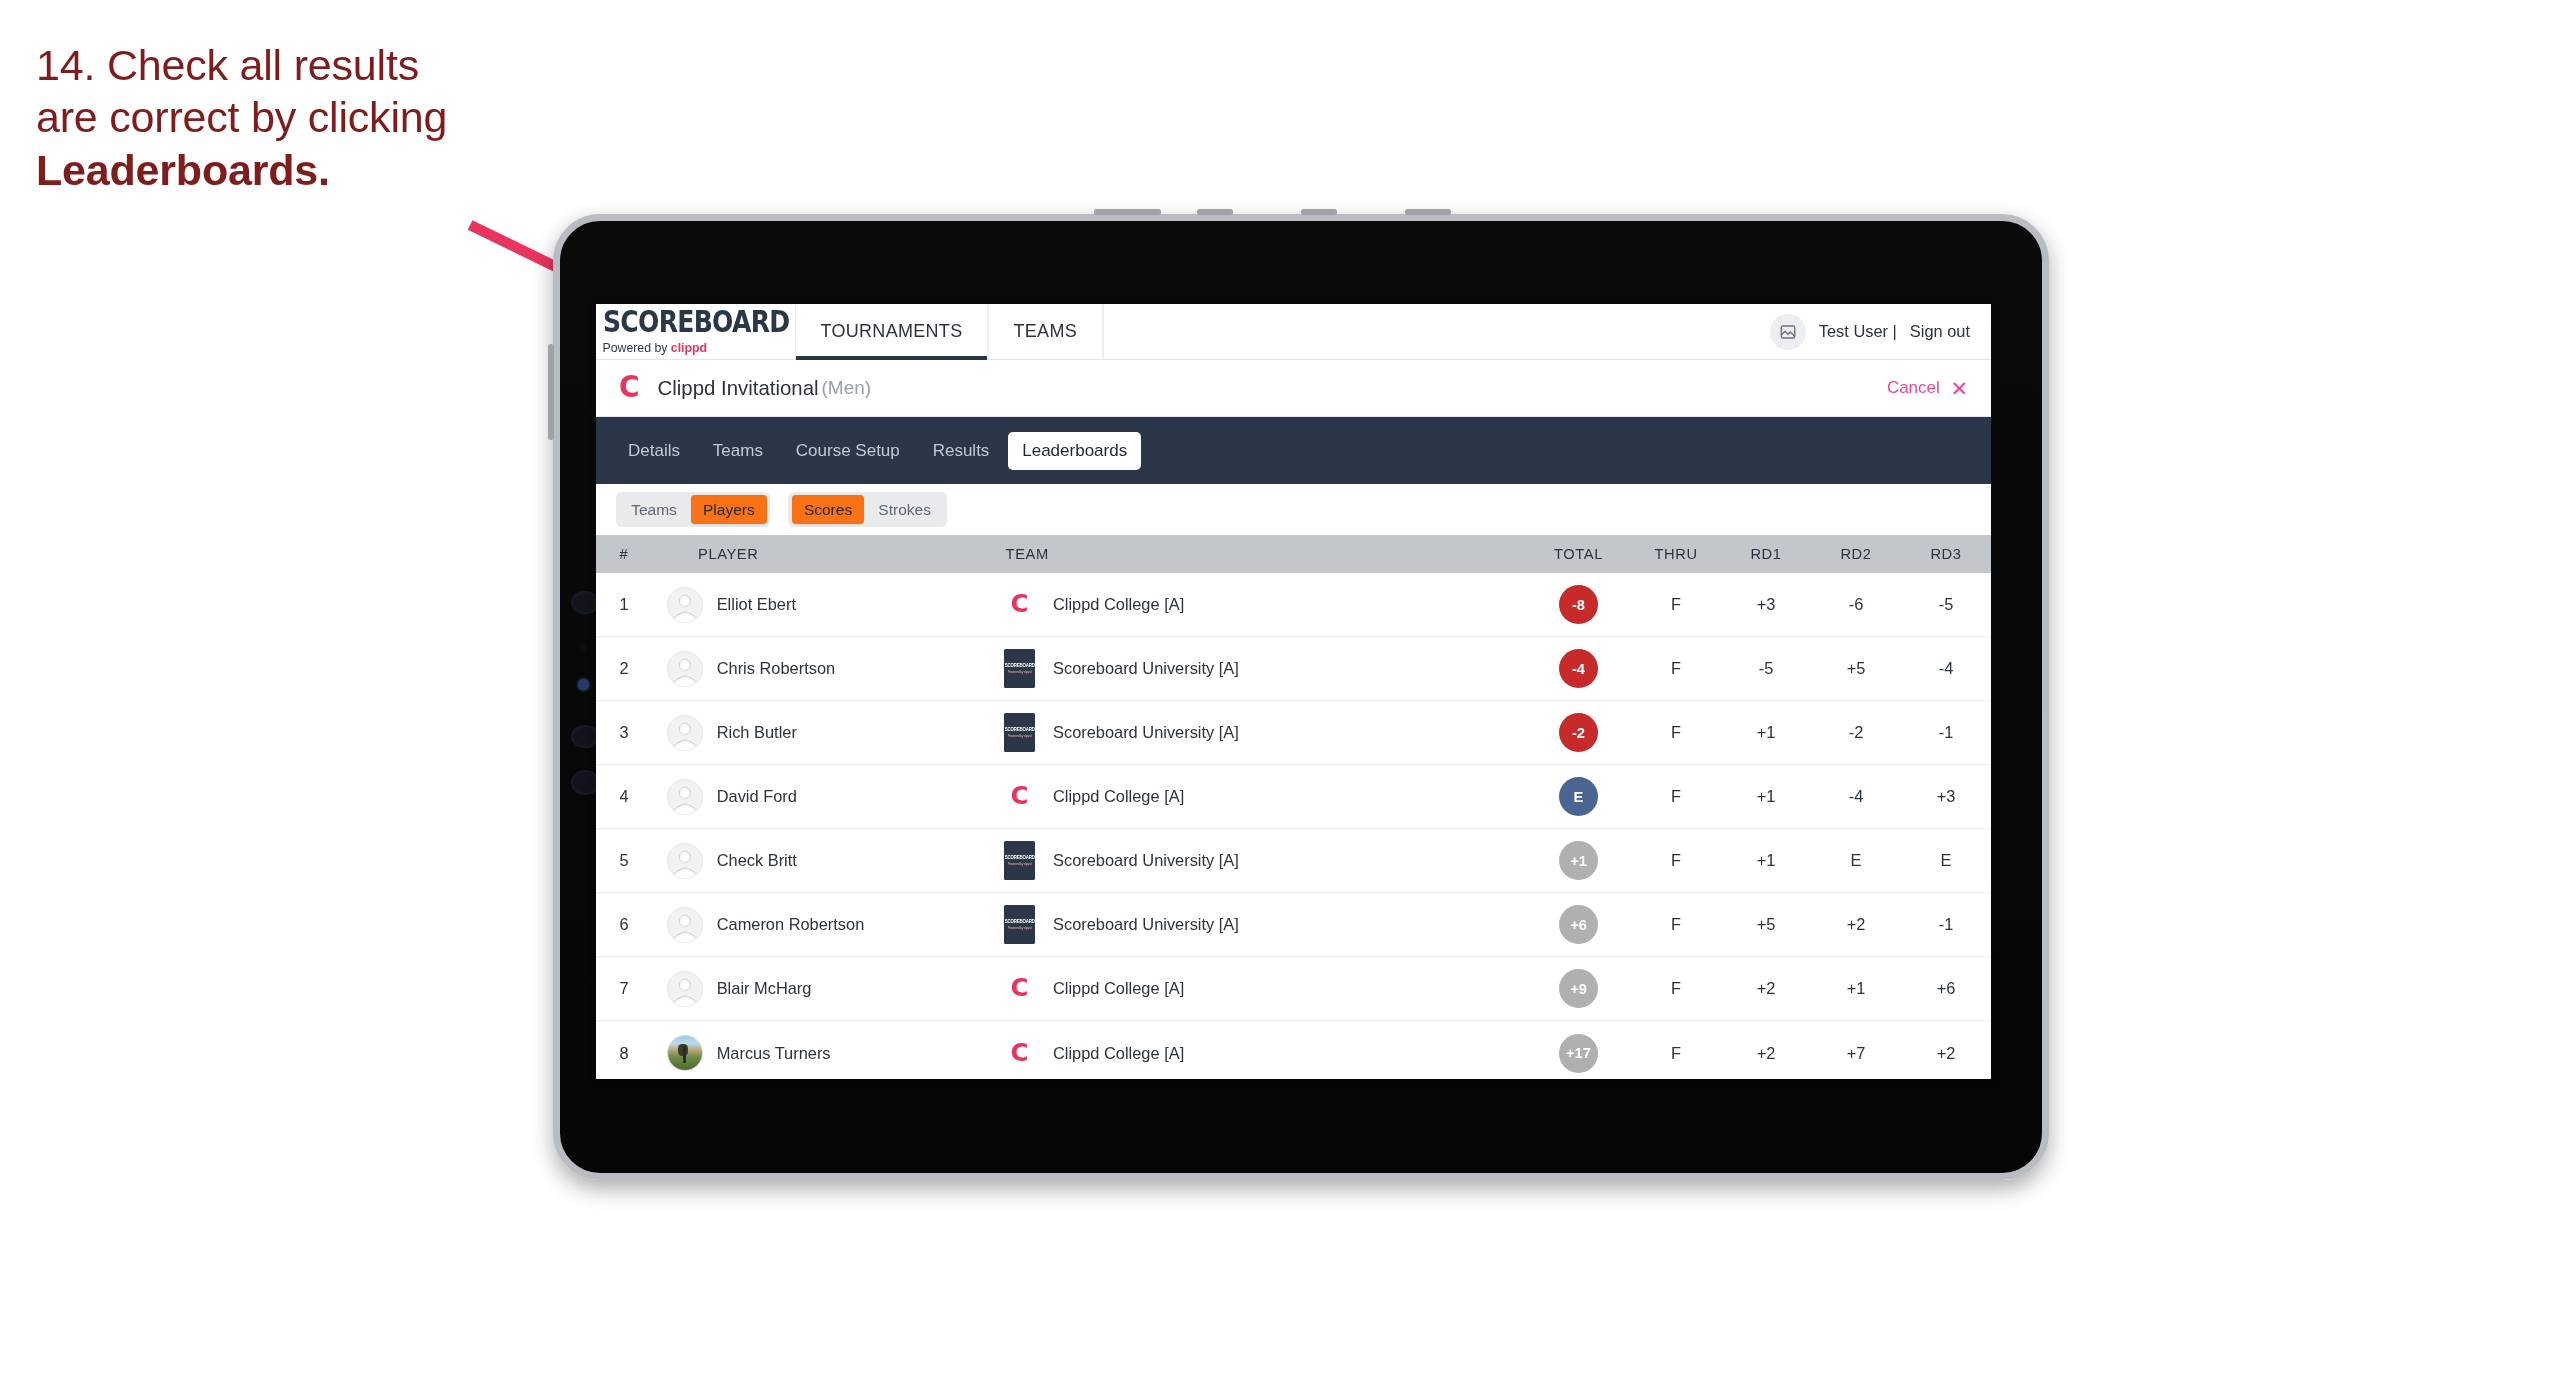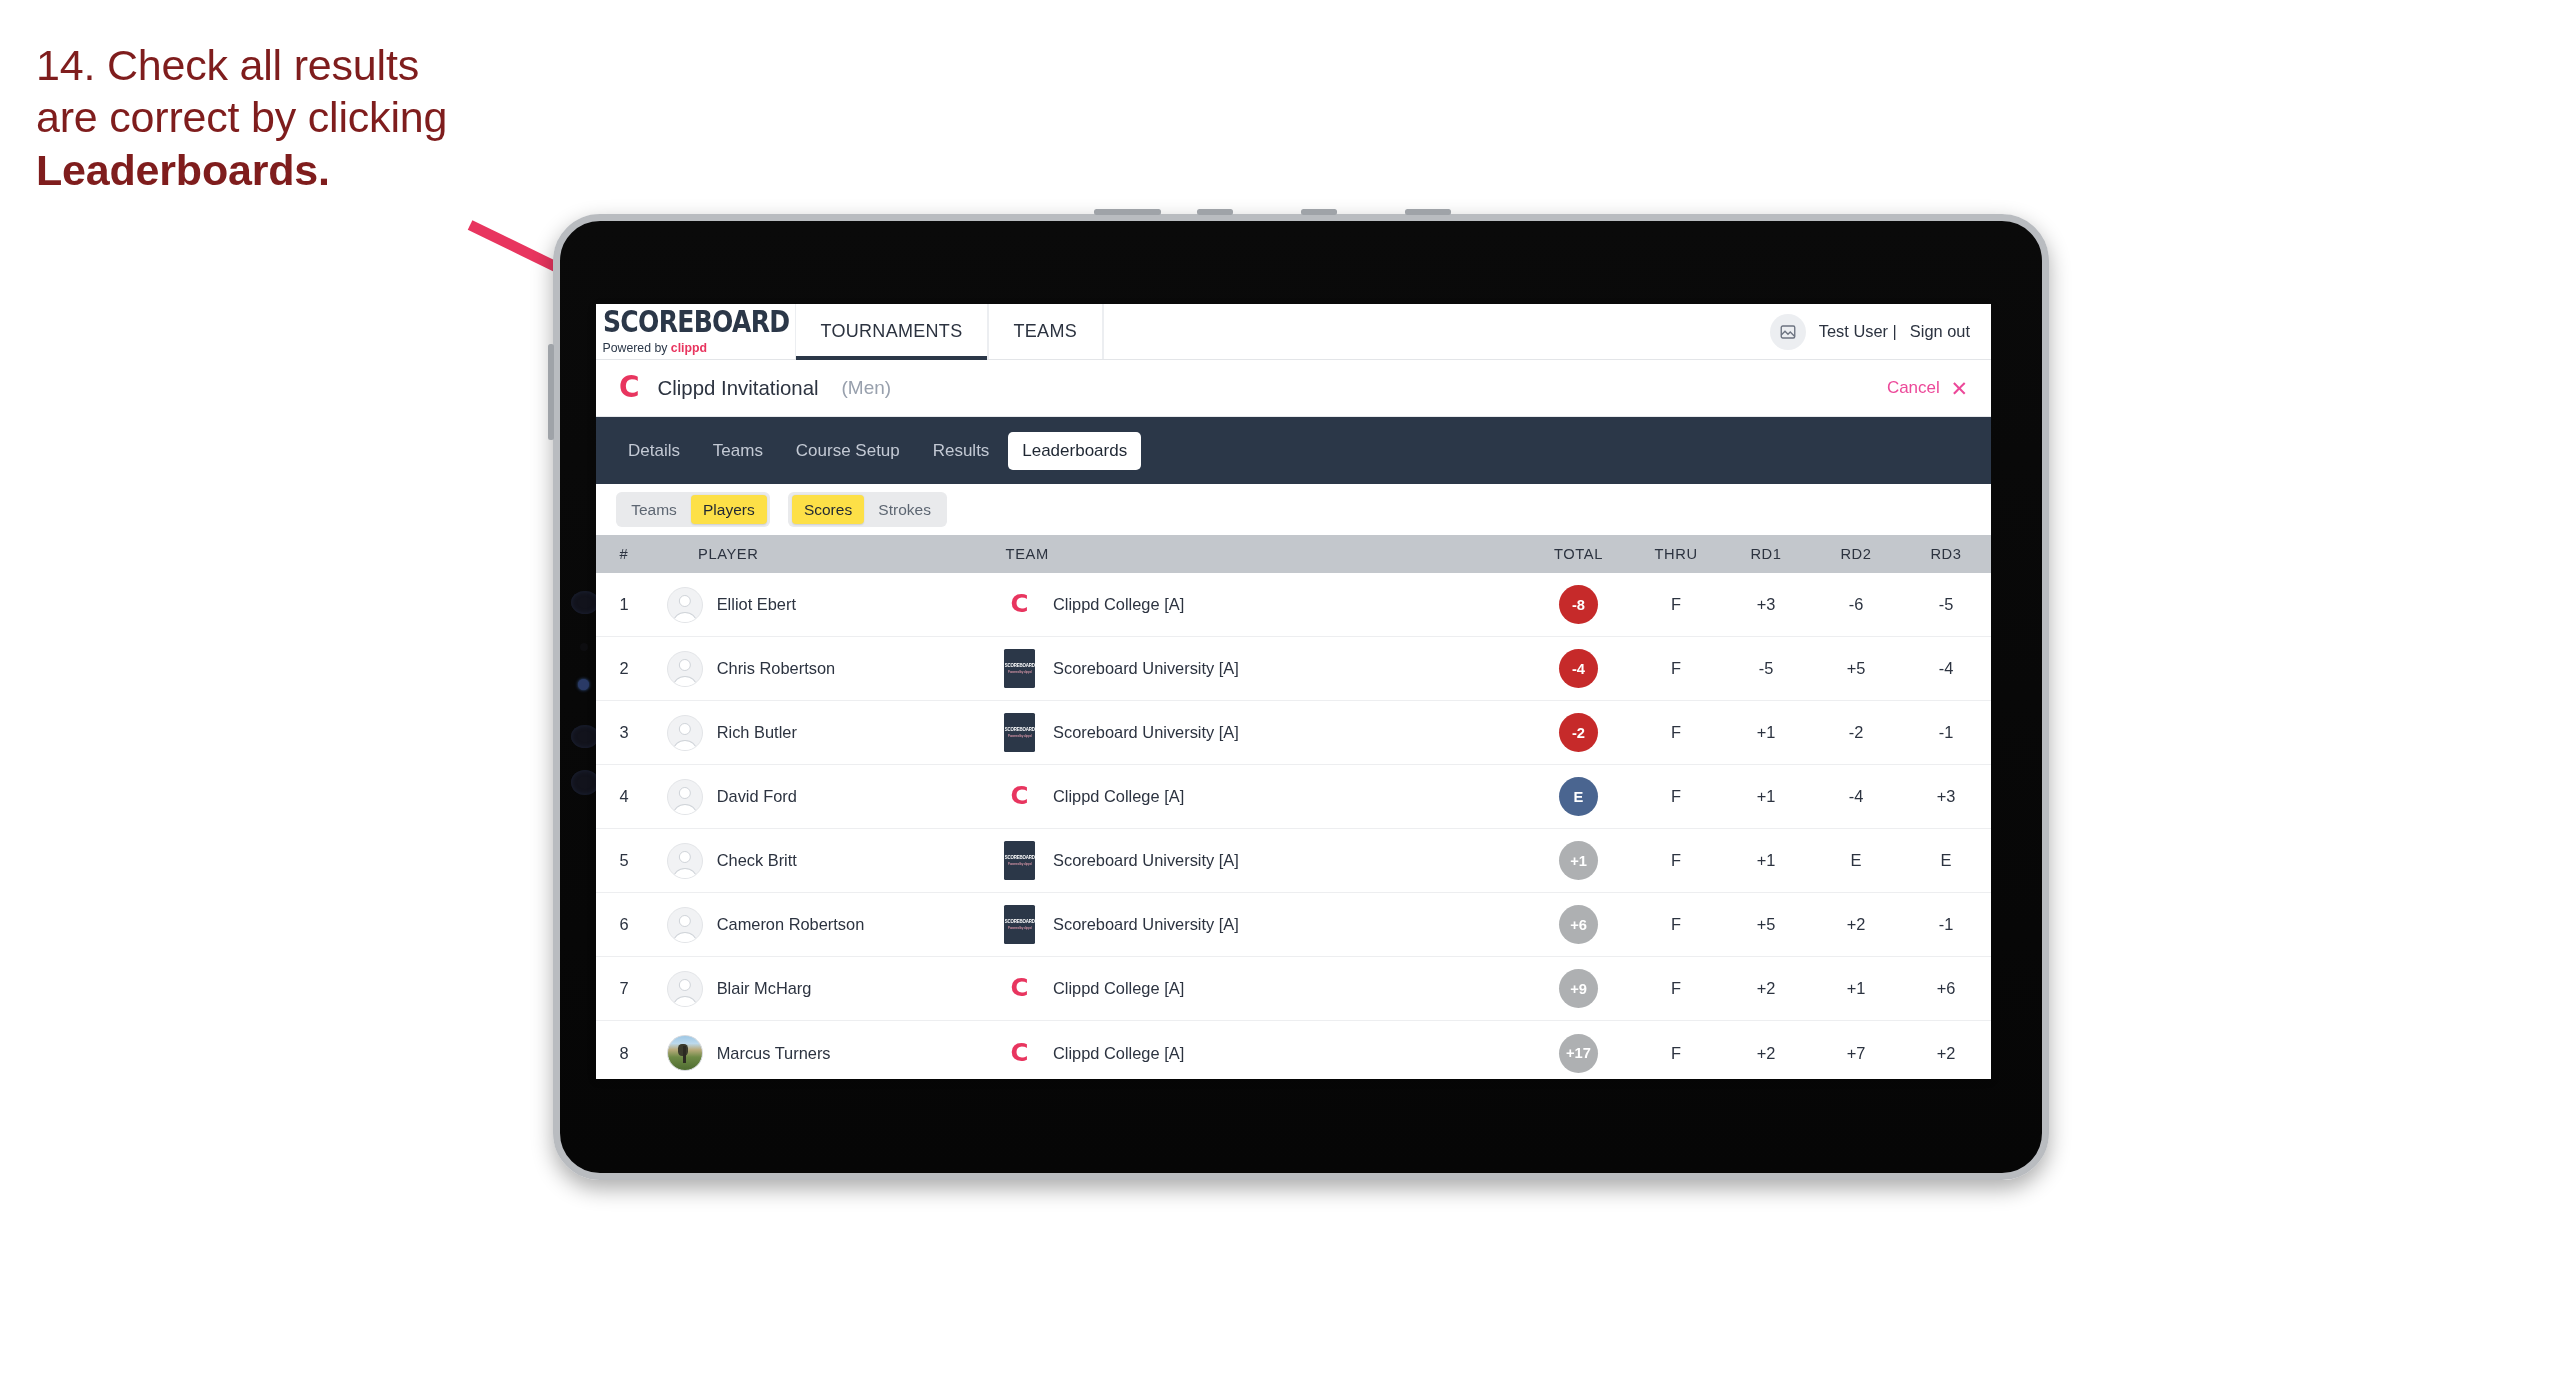--- a/index.html
+++ b/index.html
@@ -85,39 +85,39 @@
   #title-row {
     display:flex; align-items:center; height:57px;
     padding:0 23px; border-bottom:0.8px solid #e7e9ec; background:#fff;
   }
   .c-logo {
     font-family:"DejaVu Sans", sans-serif;
     font-weight:700; font-size:28px; color:#e8355f; line-height:1;
     margin-right:18px; transform: scaleY(1.05);
   }
   #t-name { font-size:20.4px; color:#2c3340; }
-  #t-gender { font-size:19px; color:#98a0ad; margin-left:23px; }
+  #t-gender { font-size:19px; color:#98a0ad; margin-left:3px; }
   #cancel { margin-left:auto; display:flex; align-items:center; gap:10.6px; font-size:17px; color:#ec4899; cursor:pointer; }
   #cancel .x { font-size:21px; line-height:1; }
 
   
   #tabstrip {
     display:flex; align-items:center; gap:4.9px; height:67px;
     background:#2b3748; padding:0 18px;
   }
   .tab {
     font-size:17px; color:#c3c9d4; padding:9px 14px; border-radius:4.9px; cursor:pointer;
   }
   .tab.active { background:#ffffff; color:#1f2733; font-weight:400; }
 
   
   #filters { display:flex; align-items:center; gap:18px; height:51px; padding:0 19.6px; background:#fff; }
   .seg { display:flex; background:#e9eaec; border-radius:5.7px; padding:3.3px; gap:1.6px; }
   .seg-btn { font-size:15.5px; color:#5d6672; padding:5.7px 12.3px; border-radius:4.1px; cursor:pointer; }
-  .seg-btn.active { background:#fde047; color:#1f2733; box-shadow:0 0.8px 1.6px rgba(0,0,0,0.12);text-align:right; }
+  .seg-btn.active { background:#f97316; color:#1f2733; box-shadow:0 0.8px 1.6px rgba(0,0,0,0.12);text-align:right; }
 
   
   #table { width:100%; }
   .trow { display:flex; align-items:center; }
   #thead {
     background:#c3c7cc; height:38px; font-size:14.7px; color:#2c3340; letter-spacing:0.6px;
   }
   .tbody-row { height:64px; border-bottom:0.8px solid #edeef0; font-size:16.4px; color:#2c3340; }
   .tbody-row:last-child { border-bottom:none; }
 

